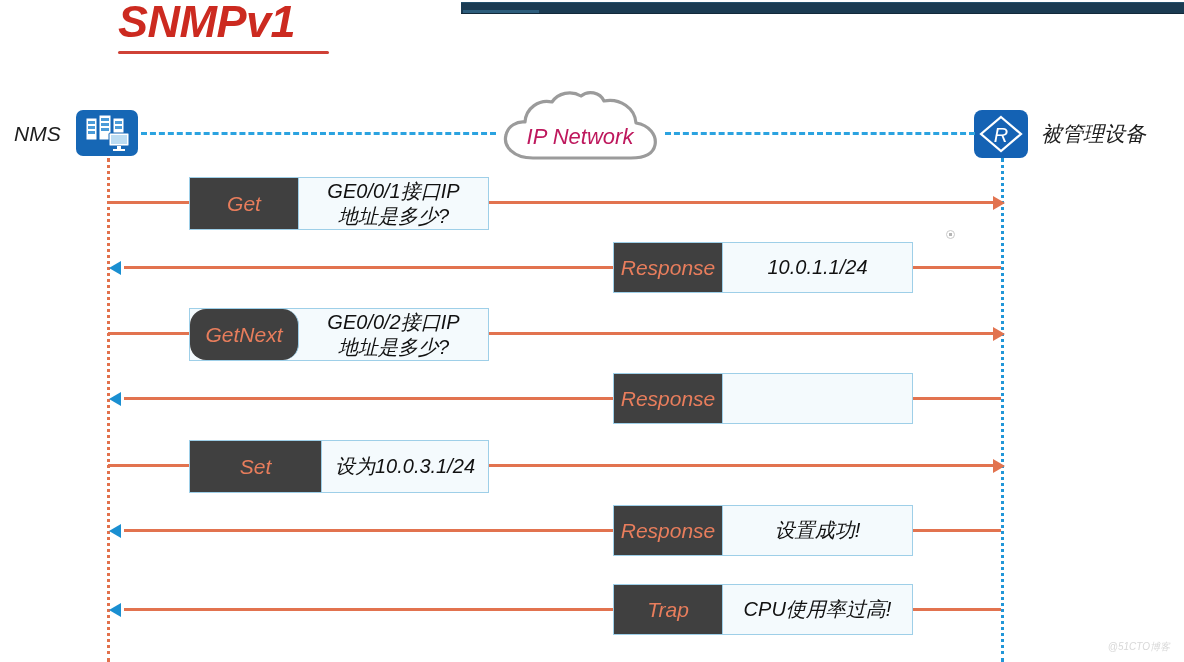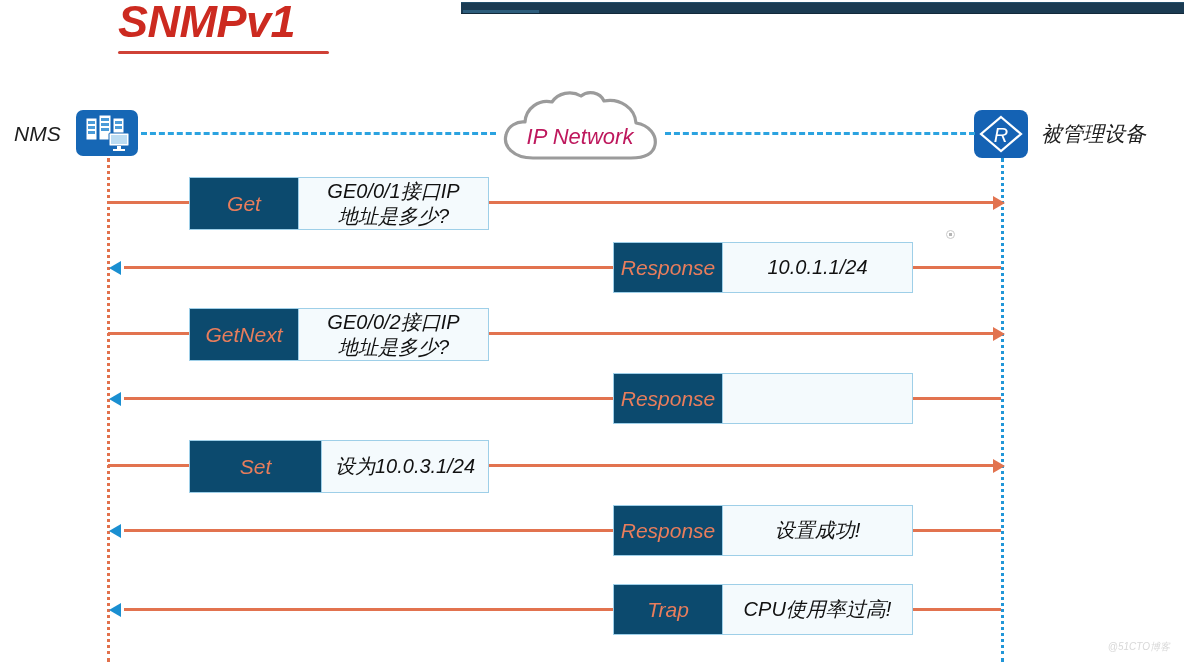--- a/index.html
+++ b/index.html
@@ -163,21 +163,21 @@
   .msg-box {
     position: absolute;
     display: flex;
     box-sizing: border-box;
     border: 1px solid #9ecfe8;
     background: #f4fafd;
   }
   .msg-box .tag {
     box-sizing: border-box;
     border-right: 1px solid #9ecfe8;
-    background: #0c4a6e;
+    background: #404040;
     color: #e87d5c;
     display: flex;
     align-items: center;
     justify-content: center;
     font-size: 21px;
     white-space: nowrap;
   }
   .msg-box .body {
     flex: 1;
     display: flex;
@@ -294,21 +294,21 @@
     <div class="tag" style="width:109px;">Response</div>
     <div class="body">
       <span>10.0.1.1/24</span>
     </div>
   </div>
 
   <div class="msg-line" style="left:108px; top:332px; width:82px;"></div>
   <div class="msg-line" style="left:488px; top:332px; width:507px;"></div>
   <div class="arrow-head right" style="left:993px; top:327px;"></div>
   <div class="msg-box" style="left:189px; top:308px; width:300px; height:53px;">
-    <div class="tag" style="width:109px;">GetNext</div>
+    <div class="tag" style="width:109px;border-radius:16px;">GetNext</div>
     <div class="body">
       <span>GE0/0/2接口IP</span>
       <span>地址是多少?</span>
     </div>
   </div>
 
   <div class="msg-line" style="left:124px; top:397px; width:489px;"></div>
   <div class="msg-line" style="left:912px; top:397px; width:89px;"></div>
   <div class="arrow-head left" style="left:109px; top:392px;"></div>
   <div class="msg-box" style="left:613px; top:373px; width:300px; height:51px;">

